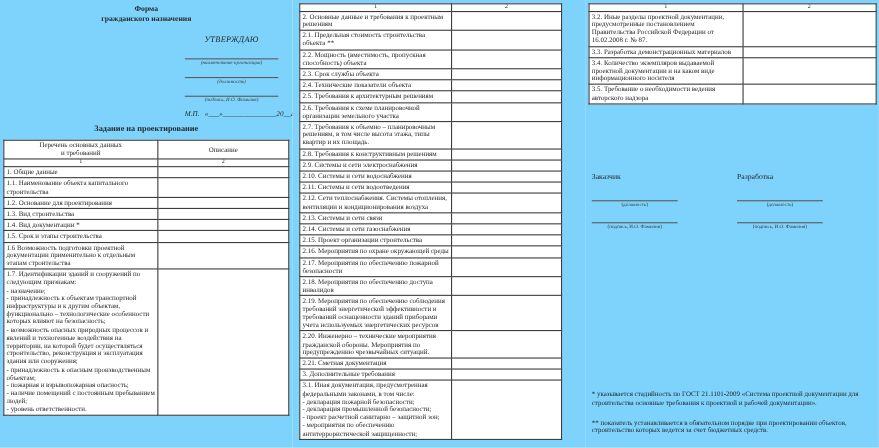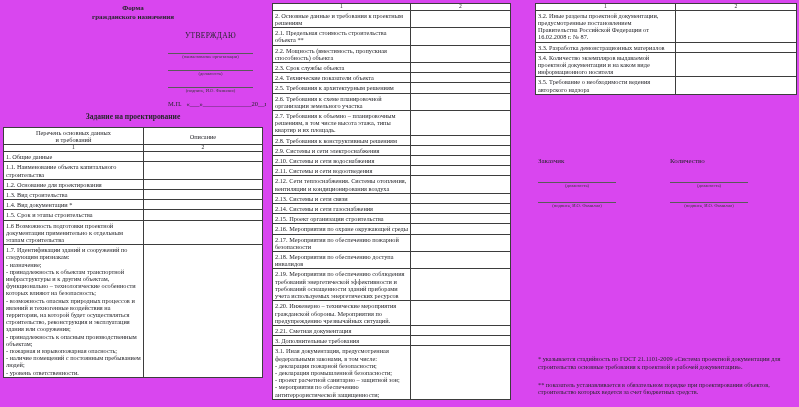--- a/index.html
+++ b/index.html
@@ -4,28 +4,28 @@
 <style>
   * { margin:0; padding:0; box-sizing:border-box; }
   html,body { width:799px; height:407px; }
   body {
     position:relative;
     background:#ffffff;
     font-family:"Liberation Serif", serif;
     color:#26262b;
     overflow:hidden;
   }
-  .page { position:absolute; top:0; height:407px; overflow:hidden; background:#d946ef; }
+  .page { position:absolute; top:0; height:407px; overflow:hidden; background:#7dd3fc; }
   #page1 { left:0; width:266px; }
   #page2 { left:266px; width:266px; }
   #page3 { left:532px; width:267px; }
 
   
   .doc-title { padding-top:4px; text-align:center; font-weight:bold; font-size:7px; line-height:9px; }
-  .approve { position:absolute; top:31px; left:168px; width:85px; text-align:center; }
+  .approve { position:absolute; top:31px; left:168px; width:85px; text-align:center;font-style:italic; }
   .approve-heading { font-size:7.5px; margin-bottom:9px; letter-spacing:0.3px; }
   .sig-line { border-bottom:1px solid #5a5a5a; height:5px; }
   .sig-caption { font-size:4.6px; line-height:6px; color:#3a3a3a; margin-bottom:6px; }
   .stamp-line { margin-top:5px; text-align:left; font-size:6.5px; white-space:pre; }
   .assignment-title { position:absolute; top:112px; left:0; width:100%; text-align:center; font-weight:bold; font-size:7.5px; }
 
   
   table { border-collapse:collapse; table-layout:fixed; background:#fff; }
   #table1 { position:absolute; top:127px; left:3px; width:260px; }
   #table2 { position:absolute; top:3px; left:6px; width:239px; }
@@ -278,21 +278,21 @@
 
   <div class="party" id="party-customer">
     <div class="party-label">Заказчик</div>
     <div class="sig-line"></div>
     <div class="sig-caption">(должность)</div>
     <div class="sig-line"></div>
     <div class="sig-caption">(подпись, И.О. Фамилия)</div>
   </div>
 
   <div class="party" id="party-contractor">
-    <div class="party-label">Количество</div>
+    <div class="party-label">Разработка</div>
     <div class="sig-line"></div>
     <div class="sig-caption">(должность)</div>
     <div class="sig-line"></div>
     <div class="sig-caption">(подпись, И.О. Фамилия)</div>
   </div>
 
   <div class="footnotes">
     <div class="footnote">* указывается стадийность по ГОСТ 21.1101-2009 «Система проектной документации для строительства основные требования к проектной и рабочей документации».</div>
     <div class="footnote">** показатель устанавливается в обязательном порядке при проектировании объектов, строительство которых ведется за счет бюджетных средств.</div>
   </div>

